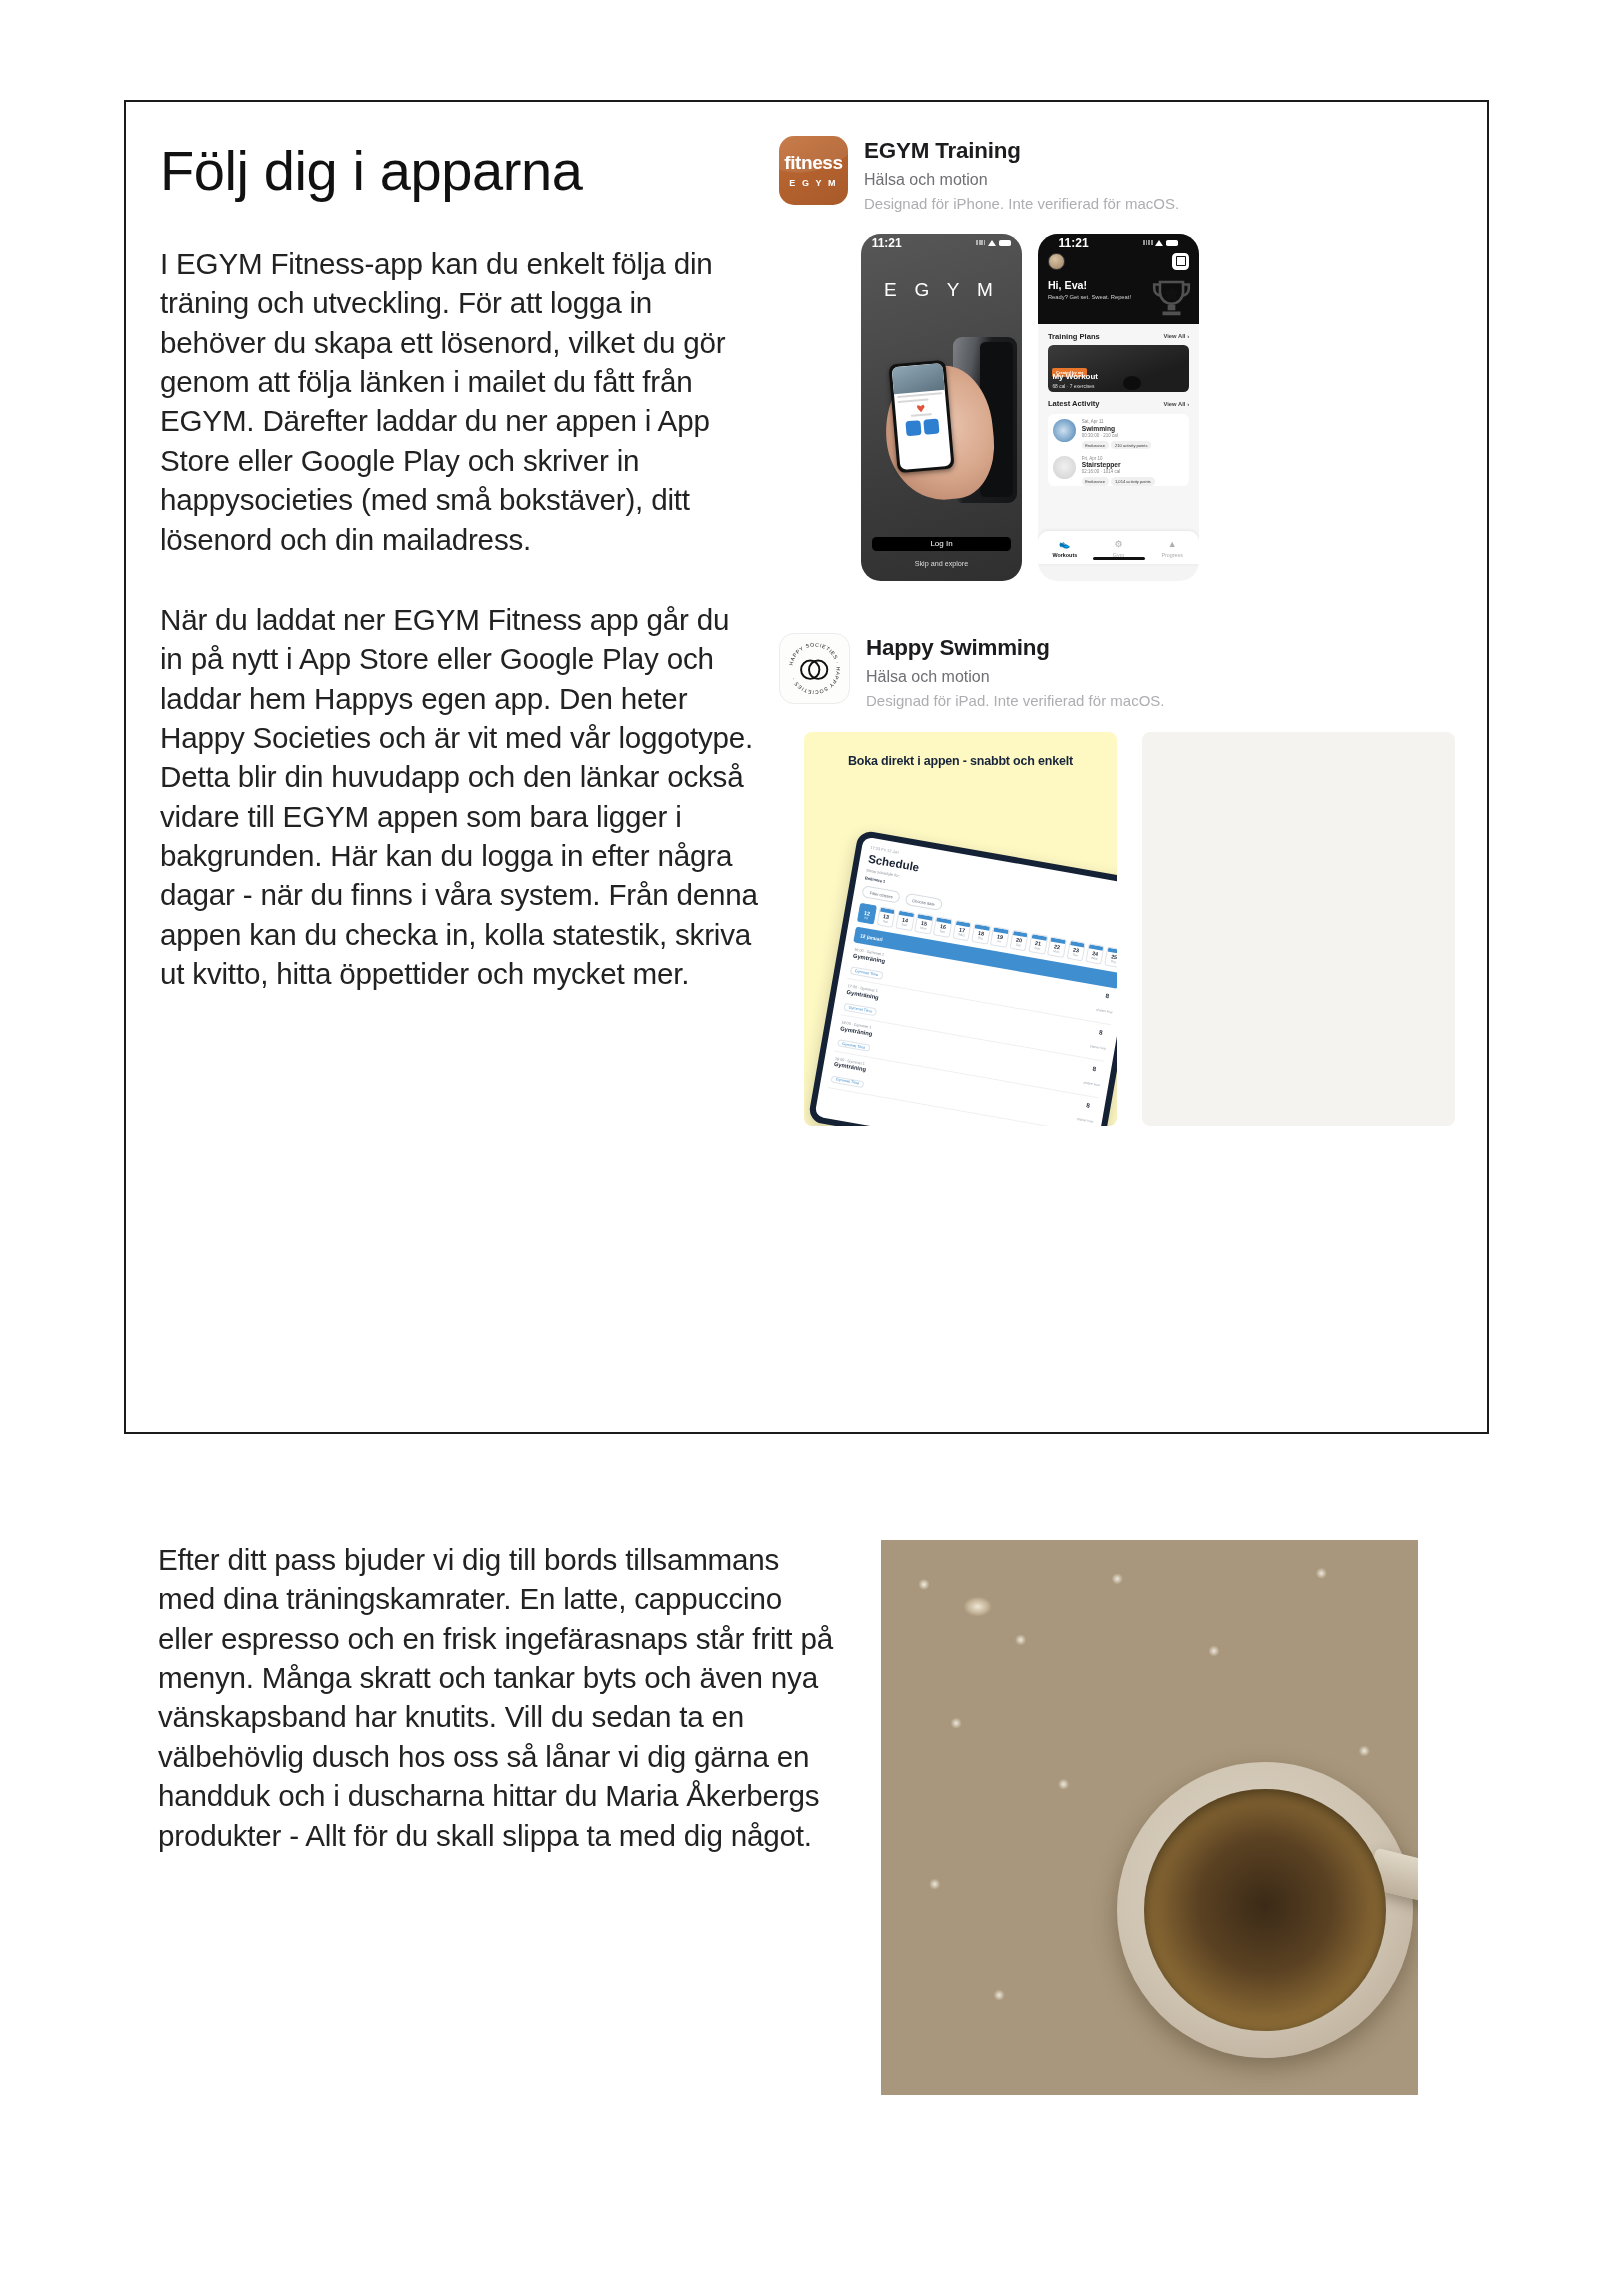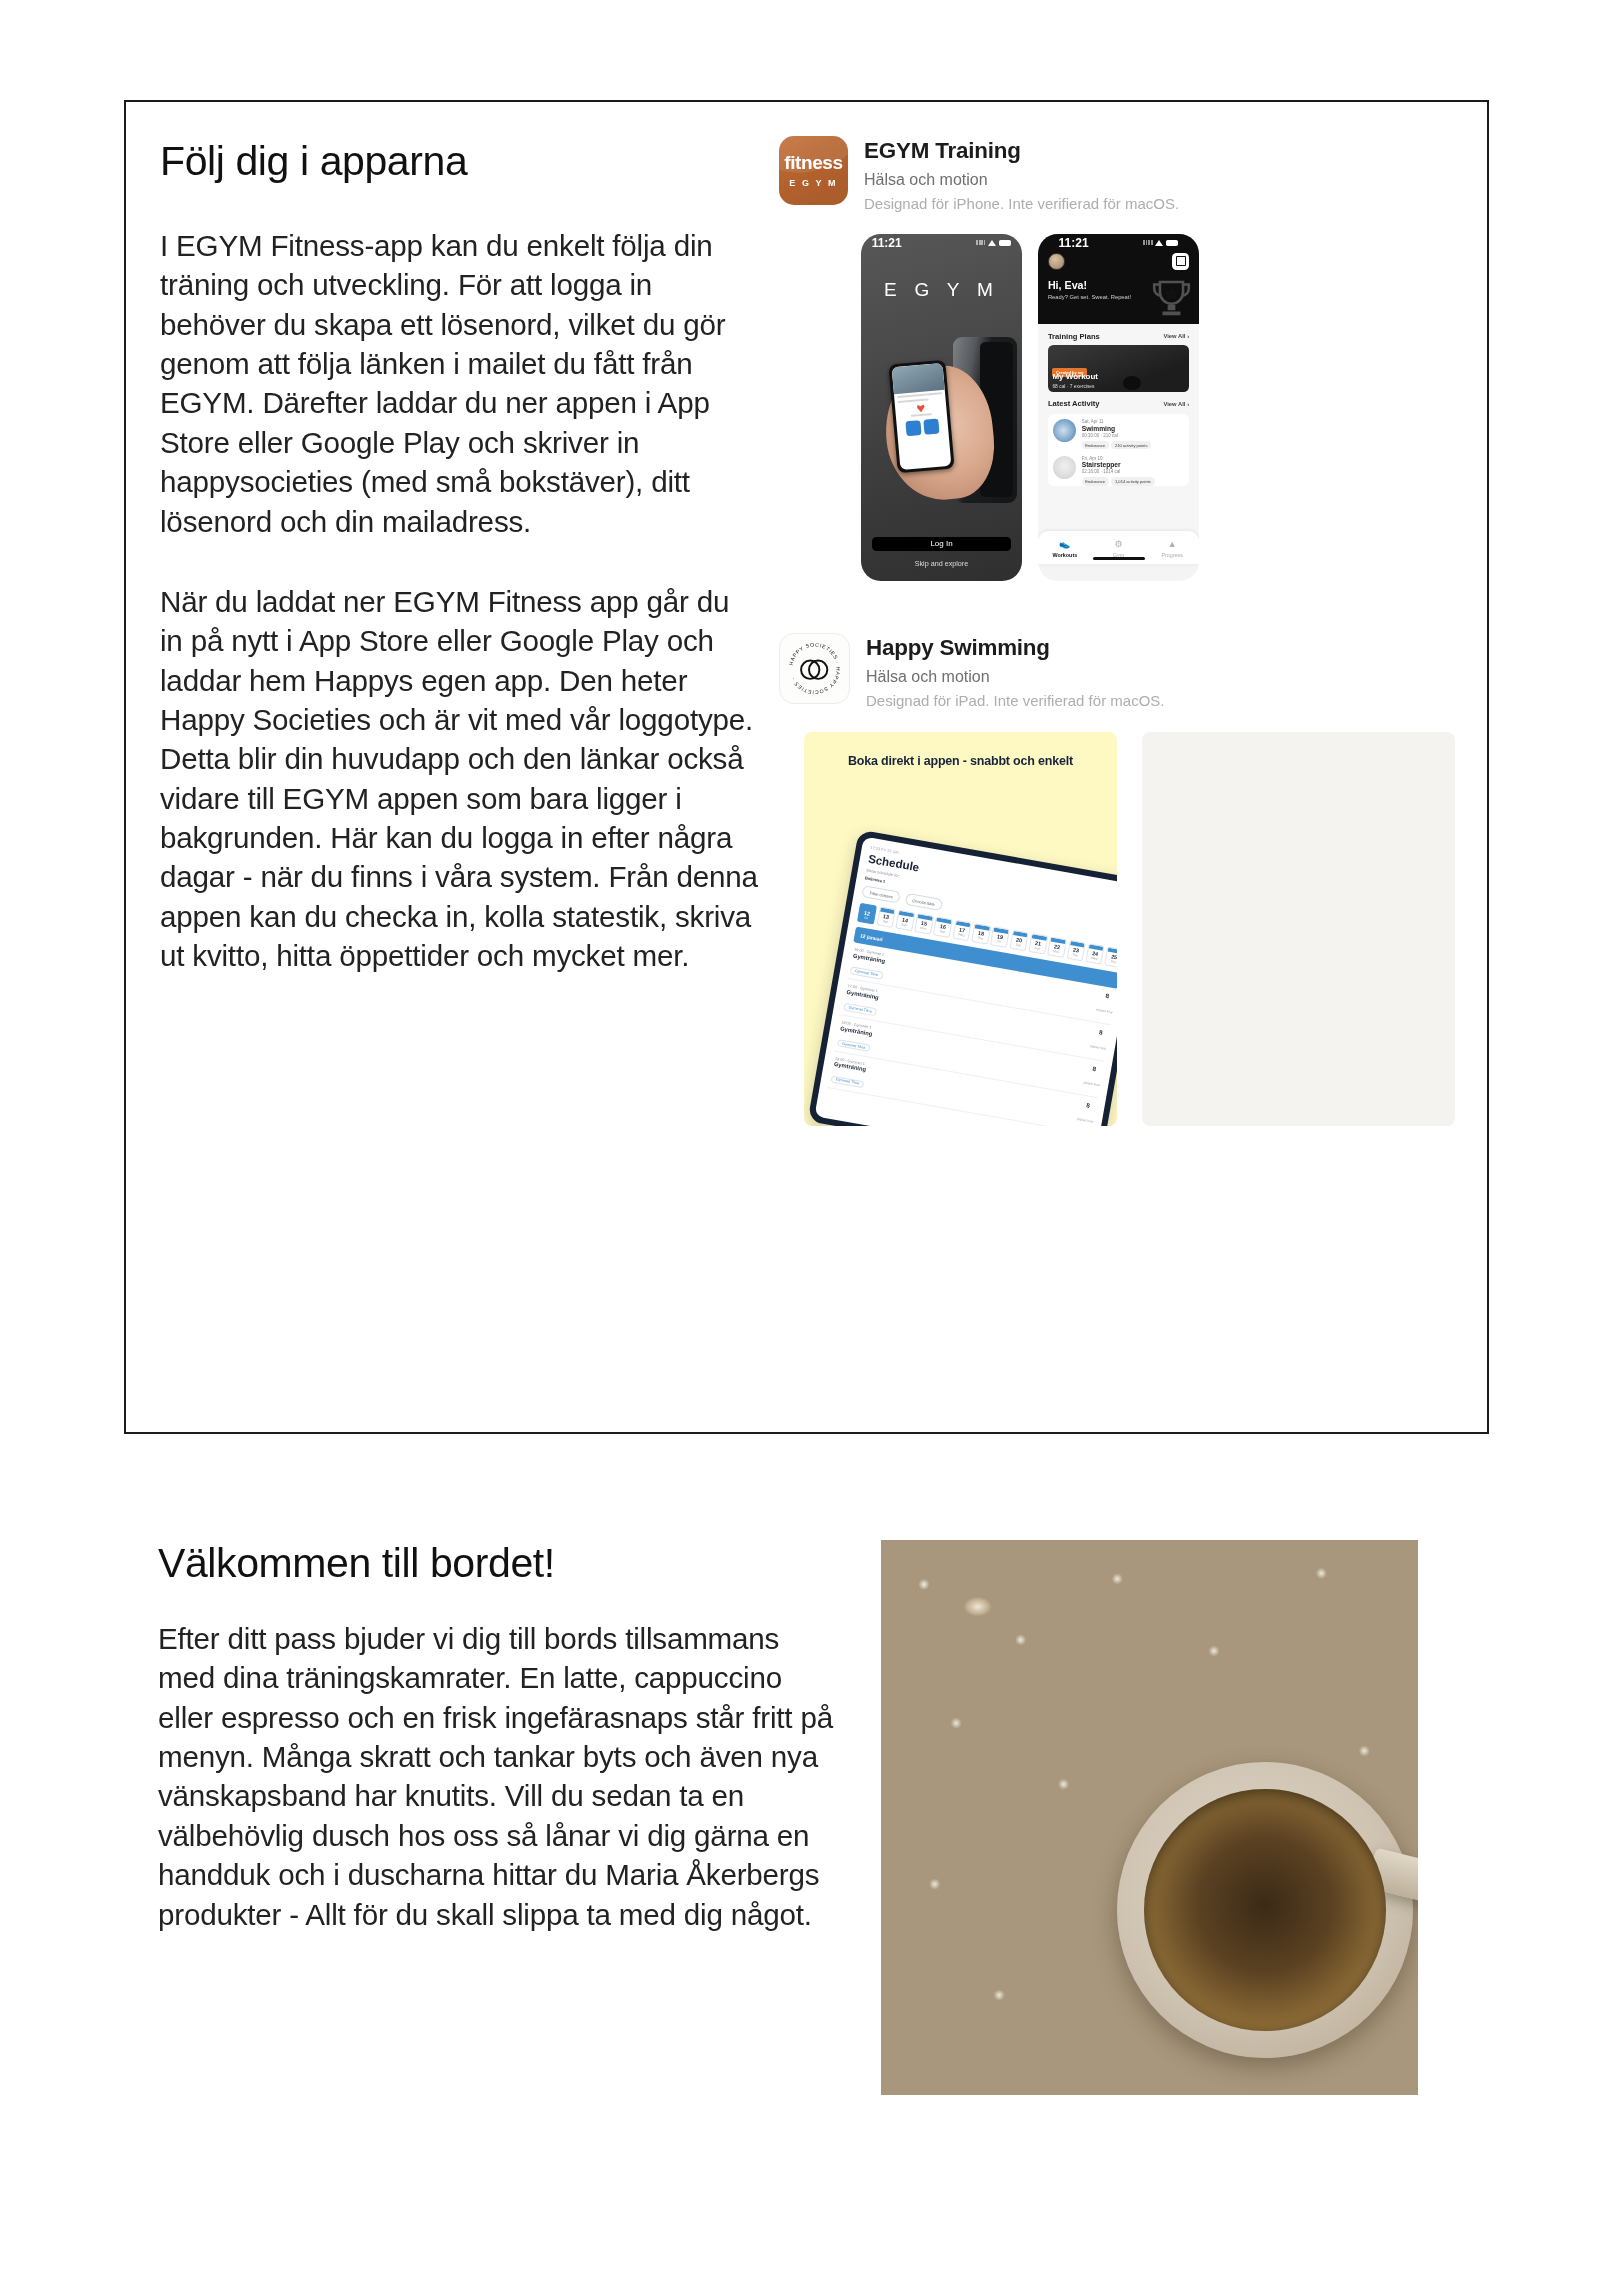--- a/index.html
+++ b/index.html
@@ -37,21 +37,21 @@
     padding: 36px 0 0 34px;
     box-sizing: border-box;
   }
   .s1-right {
     flex: 1;
     padding: 34px 32px 0 19.7px;
     box-sizing: border-box;
   }
 
   h1.heading {
-    font-size: 41px;
+    font-size: 56px;
     font-weight: 400;
     letter-spacing: -0.4px;
     margin: 0 0 41px 0;
     color: #111;
   }
   p.body-text {
     font-size: 29.6px;
     line-height: 1.33;
     font-weight: 300;
     margin: 0;
@@ -937,21 +937,20 @@
         <div class="ipad-card blank"></div>
       </div>
 
     </div>
   </div>
 </div>
 
 <div class="section-two">
   <div class="s2-grid">
     <div class="s2-left">
-      <h2 class="heading2">Välkommen till bordet!</h2>
       <p class="body-text">Efter ditt pass bjuder vi dig till bords tillsammans med dina träningskamrater. En latte, cappuccino eller espresso och en frisk ingefärasnaps står fritt på menyn. Många skratt och tankar byts och även nya vänskapsband har knutits. Vill du sedan ta en välbehövlig dusch hos oss så lånar vi dig gärna en handduk och i duscharna hittar du Maria Åkerbergs produkter - Allt för du skall slippa ta med dig något.</p>
     </div>
     <div class="photo">
       <div class="rug"></div>
       <div class="cup">
         <div class="cup-handle"></div>
         <div class="cup-inner"></div>
       </div>
     </div>
   </div>

